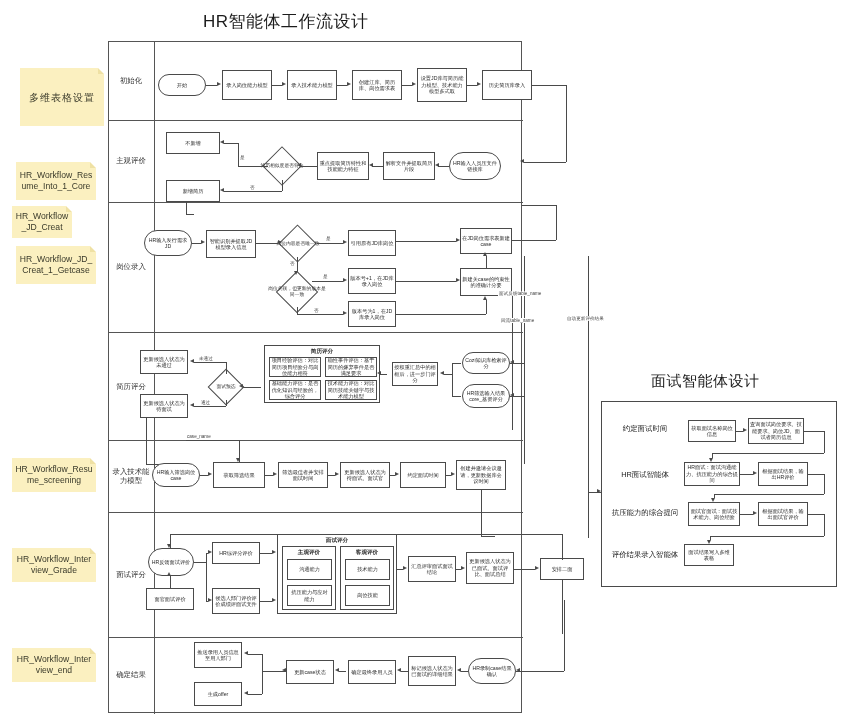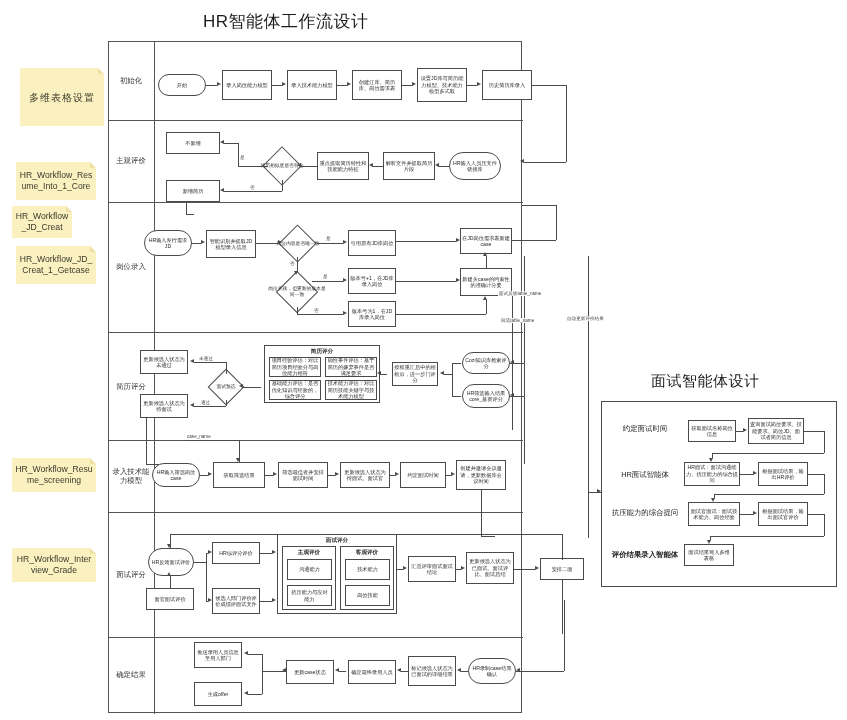--- a/index.html
+++ b/index.html
@@ -95,20 +95,21 @@
 
   <div class="title" id="main-title">HR智能体工作流设计</div>
   <div class="title" id="panel-title">面试智能体设计</div>
 
   <div class="note cn" style="left:12px;top:68px;width:84px;height:58px;margin-left:8px;">多维表格设置</div>
   <div class="note" style="left:16px;top:162px;width:80px;height:38px;">HR_Workflow_Resume_Into_1_Core</div>
   <div class="note" style="left:12px;top:206px;width:60px;height:32px;">HR_Workflow_JD_Creat</div>
   <div class="note" style="left:16px;top:246px;width:80px;height:38px;">HR_Workflow_JD_Creat_1_Getcase</div>
   <div class="note" style="left:12px;top:458px;width:84px;height:34px;">HR_Workflow_Resume_screening</div>
   <div class="note" style="left:12px;top:548px;width:84px;height:34px;">HR_Workflow_Interview_Grade</div>
+  <div class="note" style="left:12px;top:648px;width:84px;height:34px;">HR_Workflow_Interview_end</div>
 
   <div class="note plain" style="left:748px;top:546px;width:82px;height:22px;">shujuluru</div>
 
   <div id="grid">
     <div id="collab"></div>
     <div class="rowline" style="top:78px;"></div>
     <div class="rowline" style="top:160px;"></div>
     <div class="rowline" style="top:290px;"></div>
     <div class="rowline" style="top:398px;"></div>
     <div class="rowline" style="top:470px;"></div>
@@ -382,21 +383,21 @@
   <div class="arrow ar-l" style="left:244px;top:691.4px;"></div>
 
   <div class="edge eh" style="left:516px;top:671px;width:48px;"></div>
   <div class="edge ev" style="left:564px;top:600px;height:71px;"></div>
   <div class="arrow ar-l" style="left:516px;top:668.4px;"></div>
 
   <div id="ipanel">
     <div class="ilabel" style="left:6px;top:22px;">约定面试时间</div>
     <div class="ilabel" style="left:6px;top:68px;">HR面试智能体</div>
     <div class="ilabel" style="left:6px;top:106px;">抗压能力的综合提问</div>
-    <div class="ilabel" style="left:6px;top:148px;font-weight:bold;">评价结果录入智能体</div>
+    <div class="ilabel" style="left:6px;top:148px;">评价结果录入智能体</div>
 
     <div class="node" style="left:86px;top:18px;width:48px;height:22px;">获取面试名称岗位信息</div>
     <div class="node" style="left:146px;top:16px;width:56px;height:26px;">查询面试岗位要求、技能要求、岗位JD、面试者简历信息</div>
     <div class="node" style="left:82px;top:60px;width:56px;height:24px;">HR面试：面试沟通能力、抗压能力的综合提问</div>
     <div class="node" style="left:156px;top:60px;width:50px;height:24px;">根据面试结果，输出HR评价</div>
     <div class="node" style="left:86px;top:100px;width:52px;height:24px;">面试官面试：面试技术能力、岗位经验</div>
     <div class="node" style="left:156px;top:100px;width:50px;height:24px;">根据面试结果，输出面试官评价</div>
     <div class="node" style="left:82px;top:142px;width:50px;height:22px;">面试结果写入多维表格</div>
 
     <div class="edge eh" style="left:134px;top:29px;width:7px;"></div>

